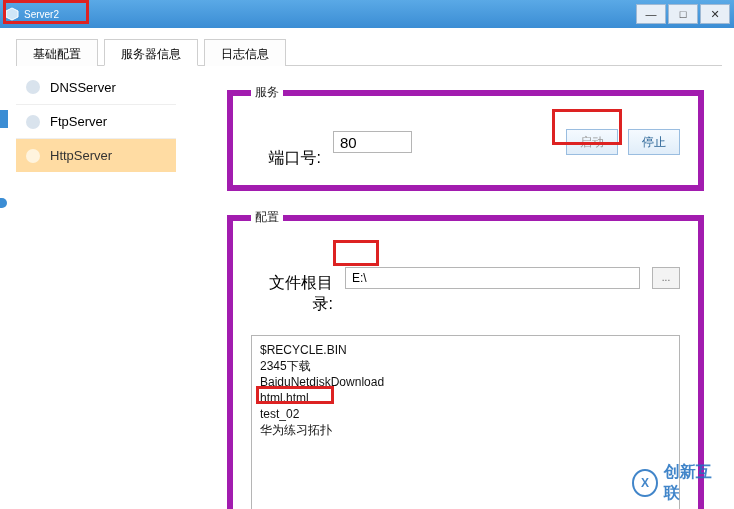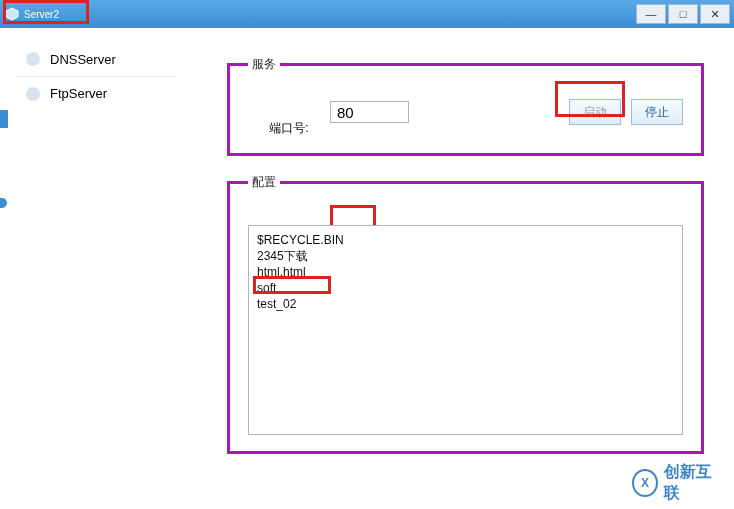--- a/index.html
+++ b/index.html
@@ -96,36 +96,36 @@
     .side-item.active {
       background: #ffdca3;
       color: #333;
     }
     .side-item.active .dot { background: #fff4de; }
     .right-panel {
       flex: 1;
       padding: 18px 18px 0 8px;
     }
     fieldset {
-      border: 3px solid #a21caf;
+      border: 6px solid #a21caf;
       margin-bottom: 18px;
       padding: 14px 18px 16px;
       position: relative;
     }
     legend {
       font-size: 12px;
       padding: 0 4px;
       color: #222;
     }
     .row {
       display: flex;
       align-items: center;
       gap: 12px;
     }
-    .label { font-size: 12px; width: 70px; text-align: center; margin-top: 33px; }
+    .label { font-size: 16px; width: 70px; text-align: right; margin-top: 33px; }
     .port-input {
       width: 79px; height: 22px;
       border: 1px solid #b5b5b5;
       padding: 0 6px;
       font-size: 15px;
     }
     .svc-buttons {
       margin-left: auto;
       display: flex;
       gap: 10px;
@@ -235,57 +235,72 @@
   </div>
 </div>
 <div class="title-hl"></div>
 
 <div class="left-edge">
   <div class="t1"></div>
   <div class="t2"></div>
 </div>
 
 <div class="content-wrap">
+  <div class="tabstrip">
+    <div class="tab">基础配置</div>
+    <div class="tab active">服务器信息</div>
+    <div class="tab">日志信息</div>
+  </div>
 
   <div class="main-area">
     <div class="sidebar">
       <div class="side-item">
         <span class="dot"></span>
         <span>DNSServer</span>
       </div>
       <div class="side-item">
         <span class="dot"></span>
         <span>FtpServer</span>
+      </div>
+      <div class="side-item active">
+        <span class="dot"></span>
+        <span>HttpServer</span>
       </div>
     </div>
 
     <div class="right-panel">
       <fieldset>
         <legend>服务</legend>
         <div class="row">
           <span class="label" style="padding-left:12px">端口号:</span>
           <input class="port-input" value="80" style="">
           <div class="svc-buttons">
             <div class="btn disabled">启动</div>
             <div class="btn">停止</div>
           </div>
         </div>
         <div class="start-hl"></div>
       </fieldset>
 
       <fieldset>
         <legend>配置</legend>
+        <div class="row">
+          <span class="label" style="width:82px; padding-left:8px">文件根目录:</span>
+          <input class="rootdir-input" value="E:\" style="">
+          <div class="browse-btn">...</div>
+        </div>
         <div class="rootdir-hl"></div>
 
         <div class="file-list">
           <div>$RECYCLE.BIN</div>
           <div>2345下载</div>
+          <div>BaiduNetdiskDownload</div>
           <div>html.html</div>
-          <div>soft</div>
           <div>test_02</div>
+          <div>华为练习拓扑</div>
           <div class="file-hl"></div>
         </div>
       </fieldset>
     </div>
   </div>
 </div>
 
 <div class="logo-stamp">
   <div class="logo-circle">X</div>
   <div class="logo-text">创新互联</div>

